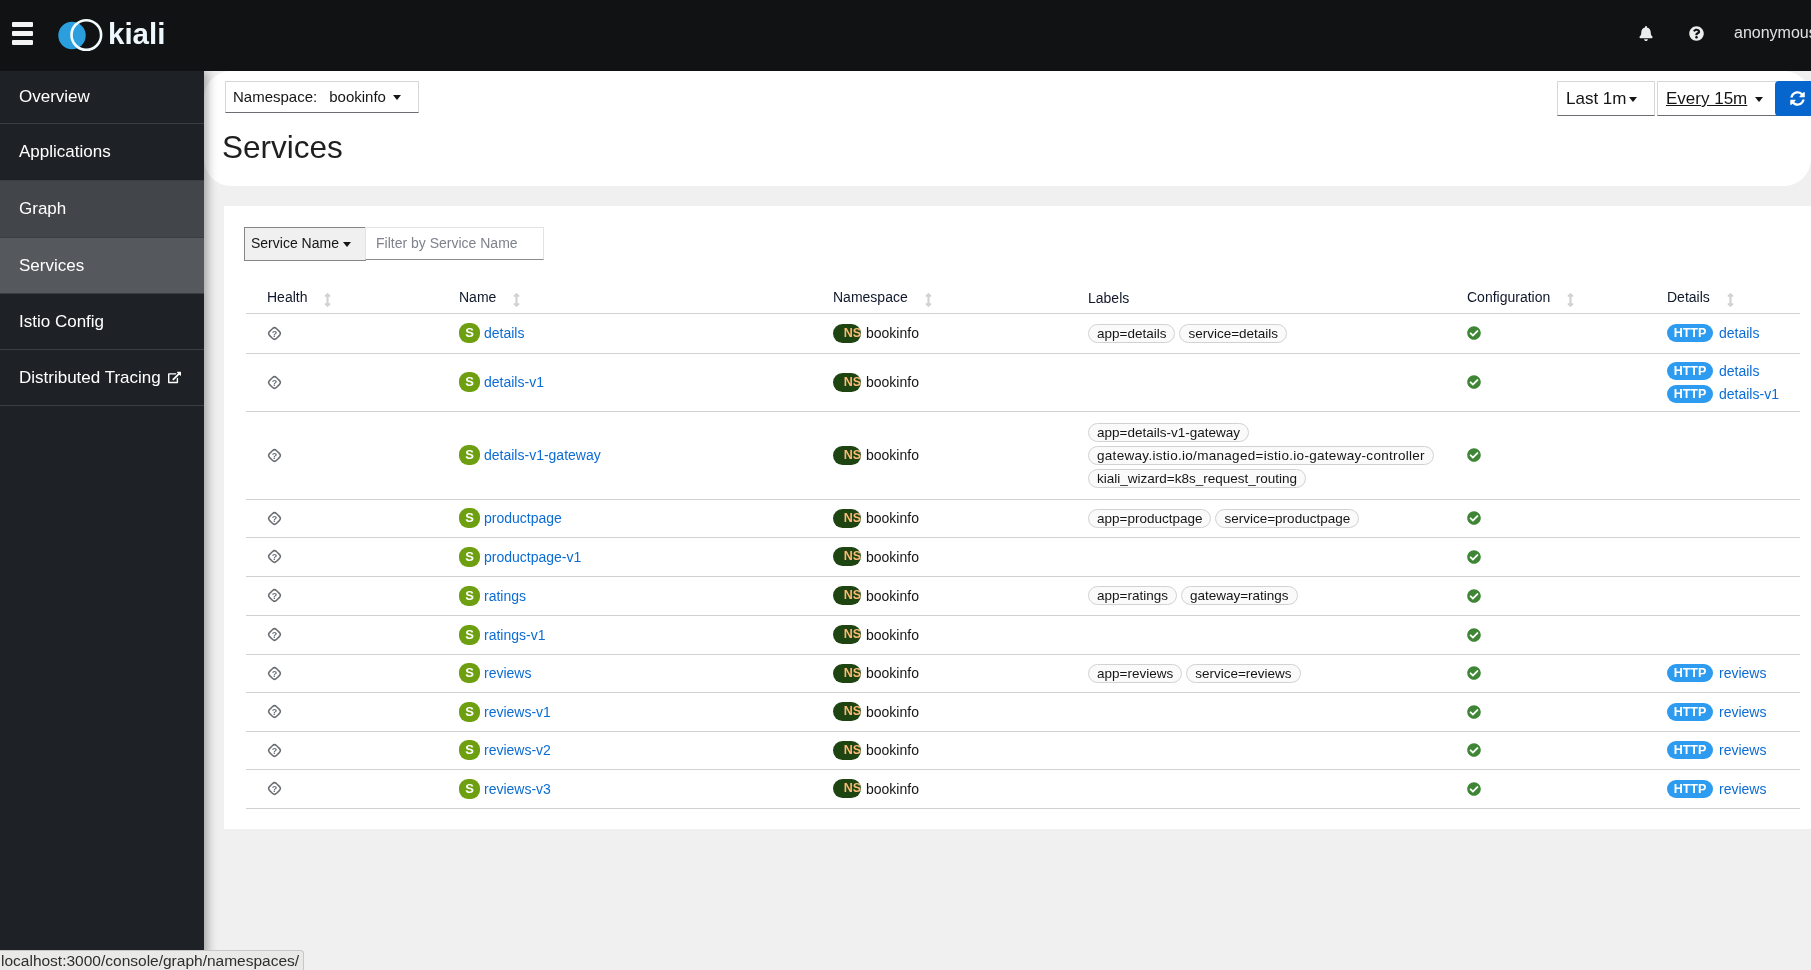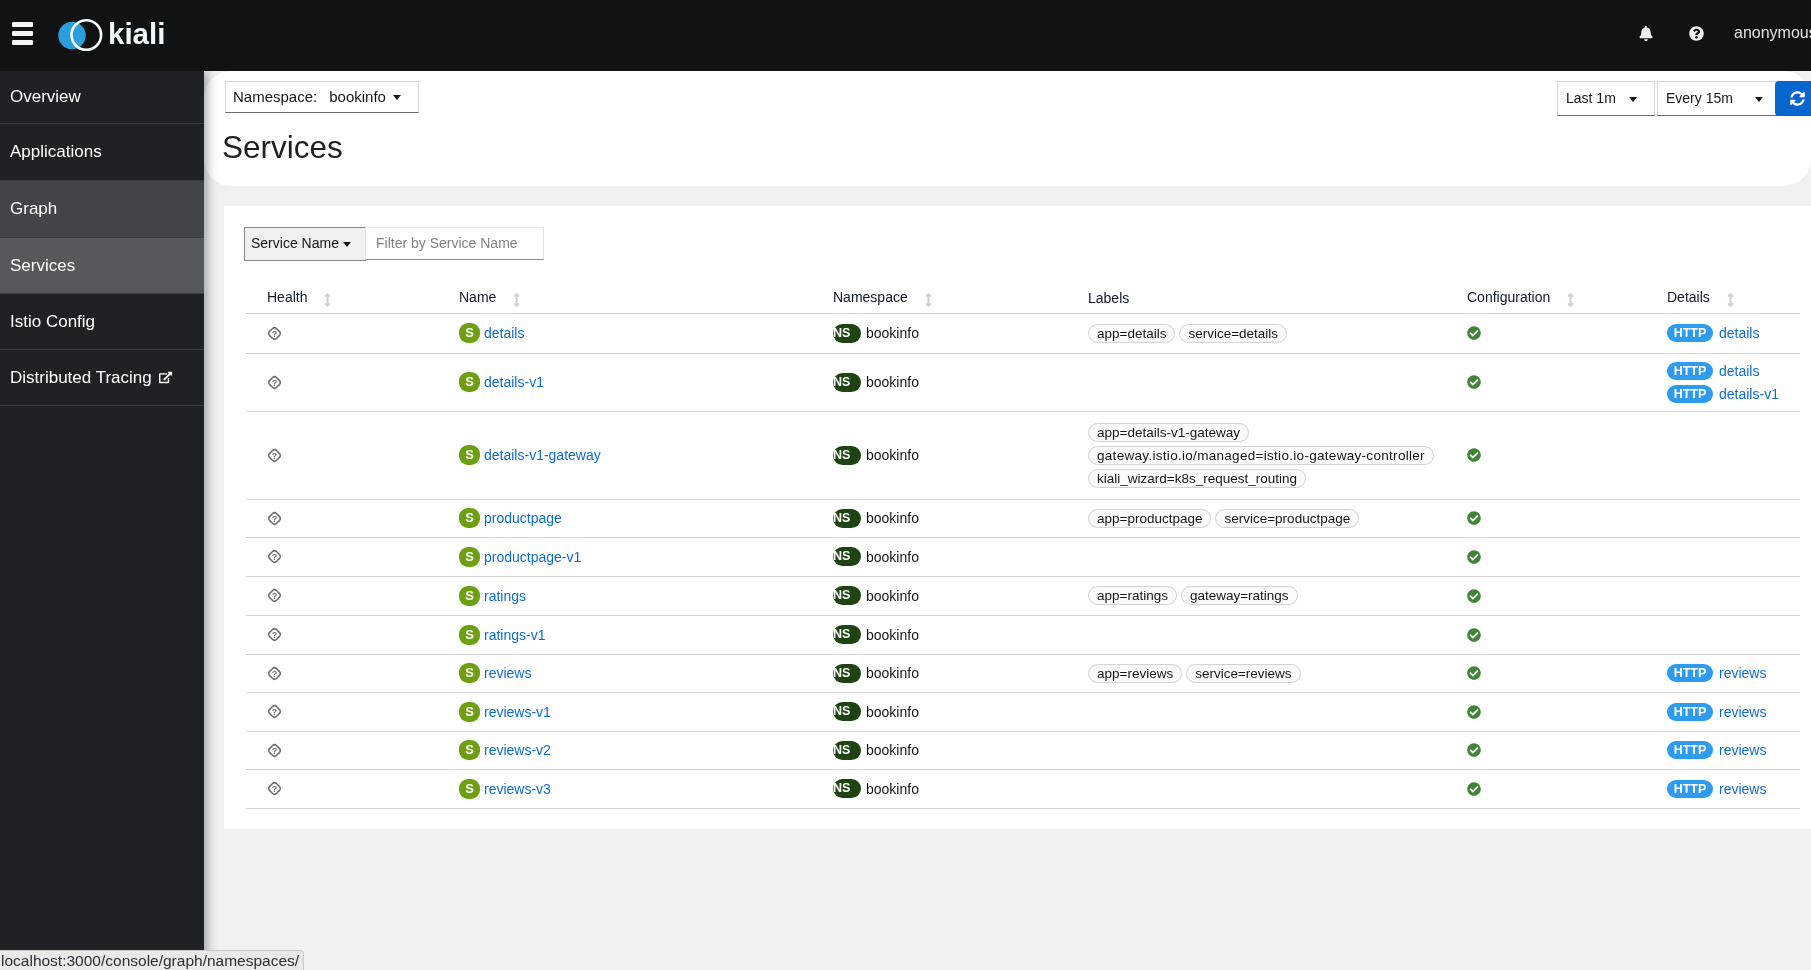--- a/index.html
+++ b/index.html
@@ -10,32 +10,32 @@
 .burger { position:absolute; left:12px; top:22px; width:21px; height:23px; }
 .burger div { width:21px; height:5px; background:#f4f4f4; border-radius:1px; position:absolute; }
 .logo { position:absolute; left:55px; top:16px; }
 .kialitext { position:absolute; left:108px; top:17px; font-size:29.5px; font-weight:bold; color:#eef8fc; letter-spacing:0px; }
 .bell { position:absolute; left:1639px; top:26px; }
 .help { position:absolute; left:1689px; top:26px; }
 .anon { position:absolute; left:1734px; top:24px; font-size:16px; color:#e2e2e2; }
 
 
 .sidebar { position:absolute; left:0; top:71px; width:204px; height:899px; background:#1e2226; z-index:20; box-shadow:3px 0 10px rgba(0,0,0,0.35); }
-.nav-item { position:relative; border-bottom:1px solid #3a3d41; color:#fff; font-size:17px; display:flex; align-items:center; padding-left:10px; }
+.nav-item { position:relative; border-bottom:1px solid #3a3d41; color:#fff; font-size:17px; display:flex; align-items:center; padding-left:19px; }
 .nav-hover { background:#42454a; }
 .nav-active { background:#55585d; }
 
 
 .content { position:absolute; left:204px; top:71px; width:1607px; height:899px; background:#f0f0f0; }
 .pagehead { position:absolute; left:0; top:0; width:1607px; height:115px; background:#fff;border-radius:27px; }
 .nsbox { position:absolute; left:21px; top:10px; width:194px; height:32px; background:#fff; border:1px solid #d6d6d6; border-bottom:1px solid #6a6e73; font-size:15px; color:#151515; line-height:30px; }
 .nsbox .lab { margin-left:7px; }
 .nsbox .val { margin-left:12px; }
 .title { position:absolute; left:18px; top:58px; font-size:31.5px; color:#1f1f1f; letter-spacing:0px; }
-.ddbox { position:absolute; top:10px; height:35px; background:#fff; border:1px solid #d6d6d6; border-bottom:1px solid #6a6e73; font-size:14px; color:#151515; line-height:33px; }
+.ddbox { position:absolute; top:10px; height:35px; background:#fff; border:1px solid #d6d6d6; border-bottom:1px solid #6a6e73; font-size:17px; color:#151515; line-height:33px; }
 .caret { position:absolute; right:17px; top:50%; margin-top:-2px; width:0; height:0; border-left:4.5px solid transparent; border-right:4.5px solid transparent; border-top:5.5px solid #151515; }
 .refresh { position:absolute; left:1571px; top:10px; width:44px; height:35px; background:#0666cd; border-radius:4px; display:flex; align-items:center; justify-content:center; }
 
 
 .card { position:absolute; left:20px; top:135px; width:1587px; height:623px; background:#fff; }
 .fbtn { position:absolute; left:20px; top:21px; width:122px; height:34px; background:#f0f0f0; border:1px solid #848689; font-size:14px; color:#151515; line-height:31px; padding-left:6px; }
 .fbtn .caret { right:14px; }
 .finput { position:absolute; left:141px; top:21px; width:179px; height:33px; background:#fff; border:1px solid #e3e3e3; border-bottom:1px solid #8a8d90; font-size:14px; color:#7d828c; line-height:31px; padding-left:10px; }
 
 
@@ -43,40 +43,40 @@
 th { text-align:left; font-weight:normal; font-size:14px; color:#0f172a; vertical-align:middle; padding-left:16px; height:30px; white-space:nowrap; }
 td { vertical-align:middle; padding-left:16px; border-top:1px solid #d2d2d2; overflow:hidden; white-space:nowrap; }
 tbody tr:last-child td { border-bottom:1px solid #d2d2d2; }
 th.c1, td.c1 { padding-left:21px; }
 .srt { margin-left:17px; vertical-align:-5px; }
 .uk { display:block; }
 .ck { display:block; }
 .lnk { color:#0b6cd4; text-decoration:none; }
 .sbadge { display:inline-block; width:21px; height:20px; background:#6d9f11; color:#fff; font-size:13px; font-weight:bold; text-align:center; line-height:20px; border-radius:9px; margin-right:4px; vertical-align:middle; }
 td .lnk { vertical-align:middle; }
-.nsbadge { display:inline-block; width:28px; height:19px; background:#1e4412; color:#ffffff; font-size:12.5px; font-weight:bold; text-align:left; line-height:19px; border-radius:9.5px; vertical-align:middle; }
+.nsbadge { display:inline-block; width:28px; height:19px; background:#1e4412; color:#fdba74; font-size:12.5px; font-weight:bold; text-align:right; line-height:19px; border-radius:9.5px; vertical-align:middle; }
 .nst { margin-left:5px; vertical-align:middle; }
 .pills { display:flex; flex-wrap:wrap; gap:4px 4px; max-width:370px; }
 .pill { display:inline-block; height:19px; line-height:17.5px; padding:0 8px; background:#fafafa; border:1px solid #d2d2d2; border-radius:10px; font-size:13.5px; color:#151515; }
 .http { display:inline-block; width:46px; height:18px; background:#2d9bf0; color:#fff; font-size:12.5px; font-weight:bold; text-align:center; line-height:18px; border-radius:9px; margin-right:6px; vertical-align:middle; }
 .dl { height:23px; display:flex; align-items:center; }
 
 
 .status { position:absolute; left:0; bottom:0; width:304px; height:20px; background:#e9e9e8; border:1px solid #c8c8c7; border-left:none; border-bottom:none; border-radius:0 4px 0 0; font-size:15.5px; color:#2e2e2e; line-height:19px; padding-left:1px; z-index:40; }
 </style></head>
 <body>
 <div id="app">
 
 <div class="content">
   <div class="pagehead">
     <div class="nsbox"><span class="lab">Namespace:</span><span class="val">bookinfo</span><span class="caret"></span></div>
     <div class="title">Services</div>
     <div class="ddbox" style="left:1353px;width:98px;">
       <span style="margin-left:8px">Last 1m</span><span class="caret"></span></div>
-    <div class="ddbox" style="left:1453px;width:124px;">
+    <div class="ddbox" style="left:1453px;width:124px;text-decoration:underline;">
       <span style="margin-left:8px">Every 15m</span><span class="caret"></span></div>
     <div class="refresh">
           <svg width="15" height="15" viewBox="0 0 512 512" style="display:block">
             <path fill="#fff" d="M370.72 133.28C339.458 104.008 298.888 87.962 255.848 88c-77.458.068-144.328 53.178-162.791 126.85-1.344 5.363-6.122 9.15-11.651 9.15H24.103c-7.498 0-13.194-6.807-11.807-14.176C33.933 94.924 134.813 8 256 8c66.448 0 126.791 26.136 171.315 68.685L463.03 40.97C478.149 25.851 504 36.559 504 57.941V192c0 13.255-10.745 24-24 24H345.941c-21.382 0-32.09-25.851-16.971-40.971l41.75-41.749zM32 296h134.059c21.382 0 32.09 25.851 16.971 40.971l-41.75 41.75c31.262 29.273 71.835 45.319 114.876 45.28 77.418-.07 144.315-53.144 162.787-126.849 1.344-5.363 6.122-9.15 11.651-9.15h57.304c7.498 0 13.194 6.807 11.807 14.176C478.067 417.076 377.187 504 256 504c-66.448 0-126.791-26.136-171.315-68.685L48.97 471.03C33.851 486.149 8 475.441 8 454.059V320c0-13.255 10.745-24 24-24z"></path>
           </svg>
         </div>
   </div>
   <div class="card">
     <div class="fbtn">Service Name<span class="caret"></span></div>
     <div class="finput">Filter by Service Name</div>

